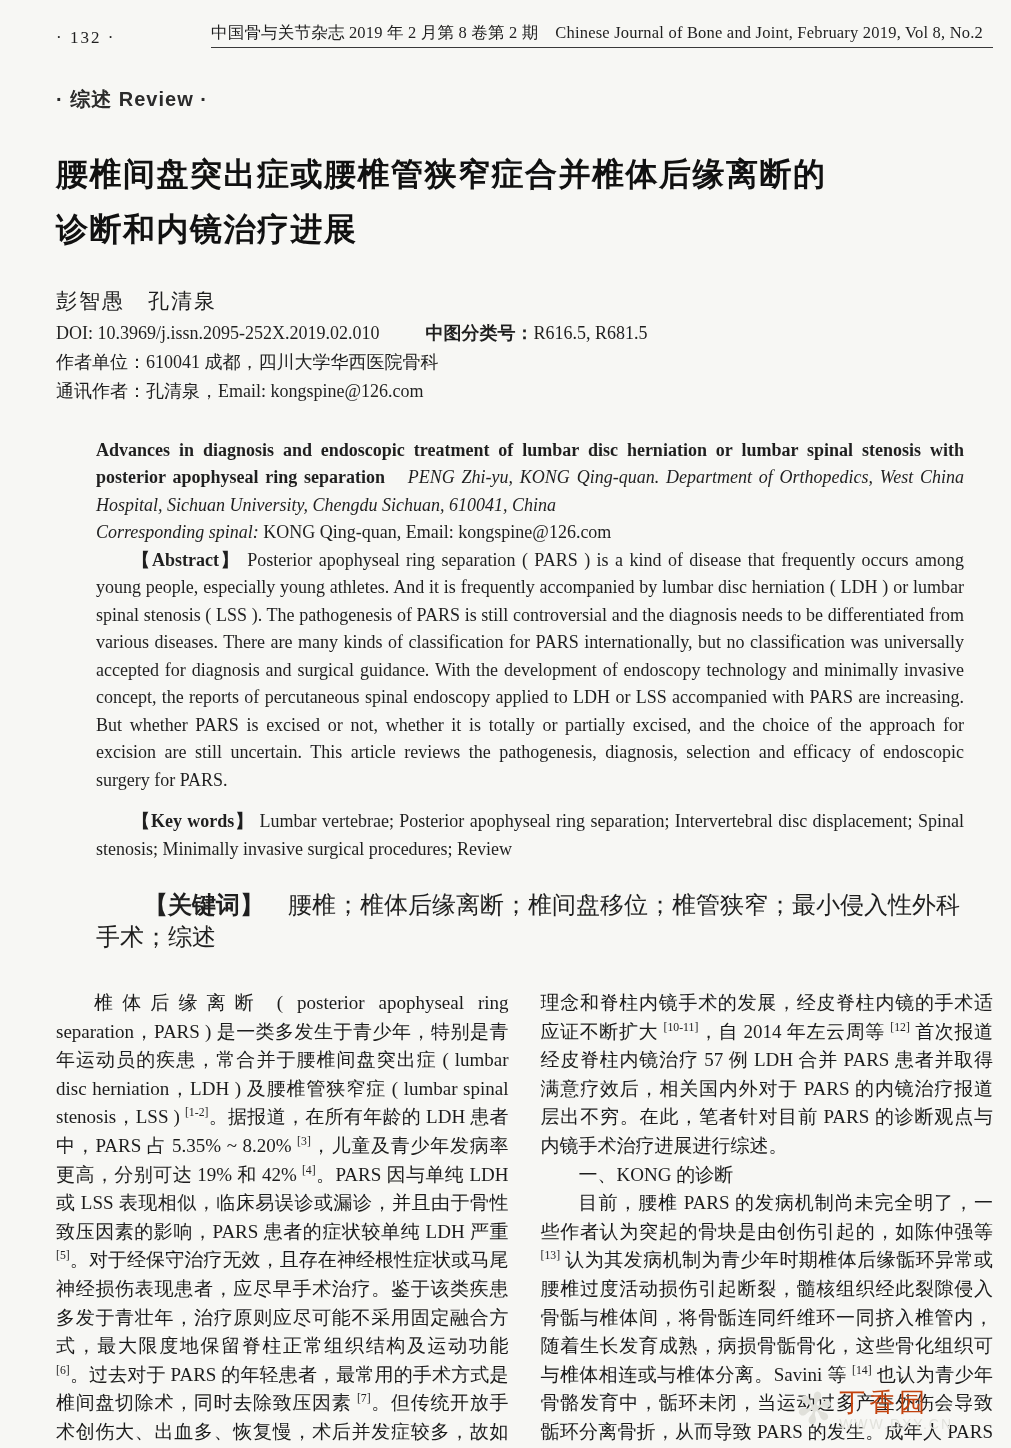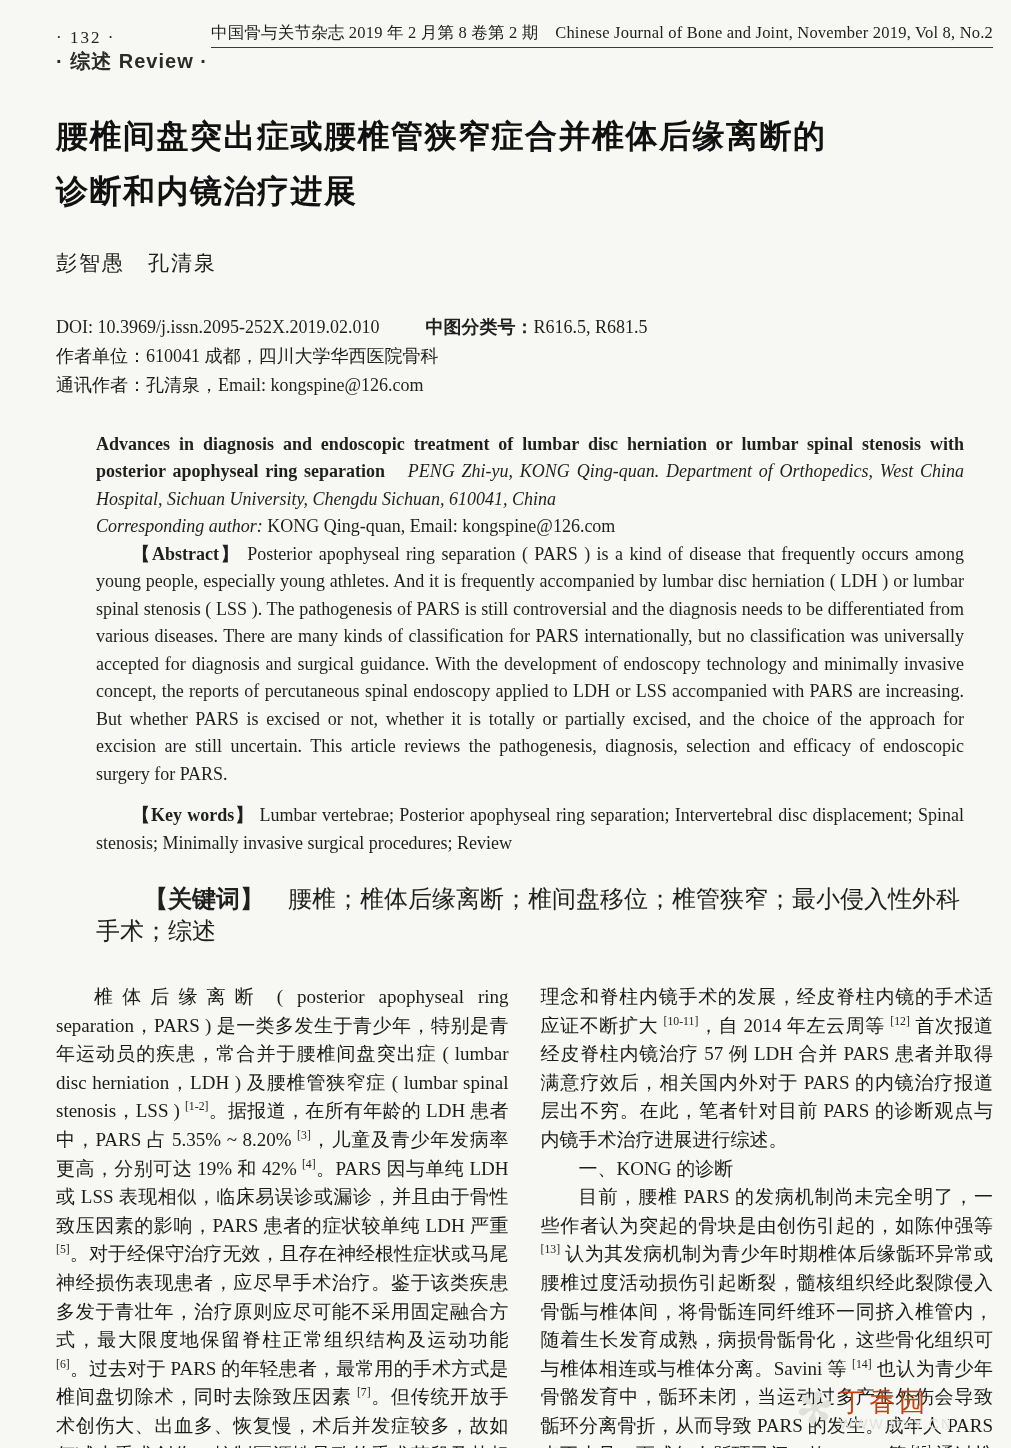--- a/index.html
+++ b/index.html
@@ -21,33 +21,33 @@
   .page-num{width:120px;letter-spacing:2px;}
   .journal-line{
     flex:1;margin-left:35px;
     border-bottom:1.5px solid #3a3a3a;
     padding-bottom:3px;
     white-space:nowrap;
     font-size:16.5px;
     letter-spacing:.2px;
   }
 
-  .section-label{font-size:20px;font-weight:bold;color:#2b2b2b;letter-spacing:1px;}
+  .section-label{margin-top:38px;font-size:20px;font-weight:bold;color:#2b2b2b;letter-spacing:1px;}
 
   .title{
     margin:34px 0 0 0;
     font-size:32px;font-weight:bold;
     line-height:1.72;
     letter-spacing:1.5px;
     color:#111;
   }
 
   .authors{margin-top:30px;font-size:21px;letter-spacing:2px;}
 
-  .meta{margin-top:36px;font-size:18px;line-height:1.62;}
+  .meta{margin-top:4px;font-size:18px;line-height:1.62;}
   .meta .row{white-space:nowrap;}
   .clc-label{font-weight:bold;margin-left:46px;}
 
   
   .en-block{margin:30px 0 11px 40px;width:868px;font-size:18px;line-height:27.5px;text-align:justify;}
   .en-block p{margin:0;}
   .en-title-line{text-align:justify;}
   .abstract-p,.keywords-p{text-indent:2em;margin-top:2px;}
   .cn-keywords{margin:26px 0 0 40px;width:868px;font-size:24px;text-indent:2em;}
   .cn-keywords .lbl{font-weight:bold;font-family:"Liberation Sans","DejaVu Sans",sans-serif;}
@@ -71,21 +71,21 @@
   .wm-brand{font-size:26px;letter-spacing:4px;color:#c2410c;font-family:"Liberation Sans","DejaVu Sans",sans-serif;}
   .wm-url{font-size:14px;letter-spacing:2px;color:#e2e2dc;font-family:"Liberation Sans","DejaVu Sans",sans-serif;}
 </style>
 </head>
 <body>
 
 <div class="page">
 
   <div class="page-header">
     <span class="page-num">· 132 ·</span>
-    <span class="journal-line">中国骨与关节杂志 2019 年 2 月第 8 卷第 2 期　Chinese Journal of Bone and Joint, November 2019, Vol 8, No.2</span>
+    <span class="journal-line">中国骨与关节杂志 2019 年 2 月第 8 卷第 2 期　Chinese Journal of Bone and Joint, February 2019, Vol 8, No.2</span>
   </div>
 
   <div class="section-label sans">· 综述 Review ·</div>
 
   <div class="title sans">
     <div>腰椎间盘突出症或腰椎管狭窄症合并椎体后缘离断的</div>
     <div>诊断和内镜治疗进展</div>
   </div>
 
   <div class="authors">彭智愚　孔清泉</div>
@@ -97,21 +97,21 @@
     <div class="row">
       <span class="sans">作者单位：</span><span>610041 成都，四川大学华西医院骨科</span>
     </div>
     <div class="row">
       <span class="sans">通讯作者：</span><span>孔清泉，Email: kongspine@126.com</span>
     </div>
   </div>
 
   <div class="en-block">
     <p class="en-title-line"><span class="b">Advances in diagnosis and endoscopic treatment of lumbar disc herniation or lumbar spinal stenosis with posterior apophyseal ring separation</span><span class="i">　PENG Zhi-yu, KONG Qing-quan. Department of Orthopedics, West China Hospital, Sichuan University, Chengdu Sichuan, 610041, China</span></p>
-    <p><span class="i">Corresponding author:</span><span> KONG Qing-quan, Email: kongspine@126.com</span></p>
+    <p><span class="i">Corresponding spinal:</span><span> KONG Qing-quan, Email: kongspine@126.com</span></p>
     <p class="abstract-p"><span class="b">【Abstract】</span><span> Posterior apophyseal ring separation ( PARS ) is a kind of disease that frequently occurs among young people, especially young athletes. And it is frequently accompanied by lumbar disc herniation ( LDH ) or lumbar spinal stenosis ( LSS ). The pathogenesis of PARS is still controversial and the diagnosis needs to be differentiated from various diseases. There are many kinds of classification for PARS internationally, but no classification was universally accepted for diagnosis and surgical guidance. With the development of endoscopy technology and minimally invasive concept, the reports of percutaneous spinal endoscopy applied to LDH or LSS accompanied with PARS are increasing. But whether PARS is excised or not, whether it is totally or partially excised, and the choice of the approach for excision are still uncertain. This article reviews the pathogenesis, diagnosis, selection and efficacy of endoscopic surgery for PARS.</span></p>
     <p class="keywords-p" style="margin-top:14px;"><span class="b">【Key words】</span><span> Lumbar vertebrae;  Posterior apophyseal ring separation;  Intervertebral disc displacement;  Spinal stenosis;  Minimally invasive surgical procedures;  Review</span></p>
   </div>
 
   <div class="cn-keywords">
     <span class="lbl">【关键词】</span><span>　腰椎；椎体后缘离断；椎间盘移位；椎管狭窄；最小侵入性外科手术；综述</span>
   </div>
 
   <div class="columns">
     <div class="col">

